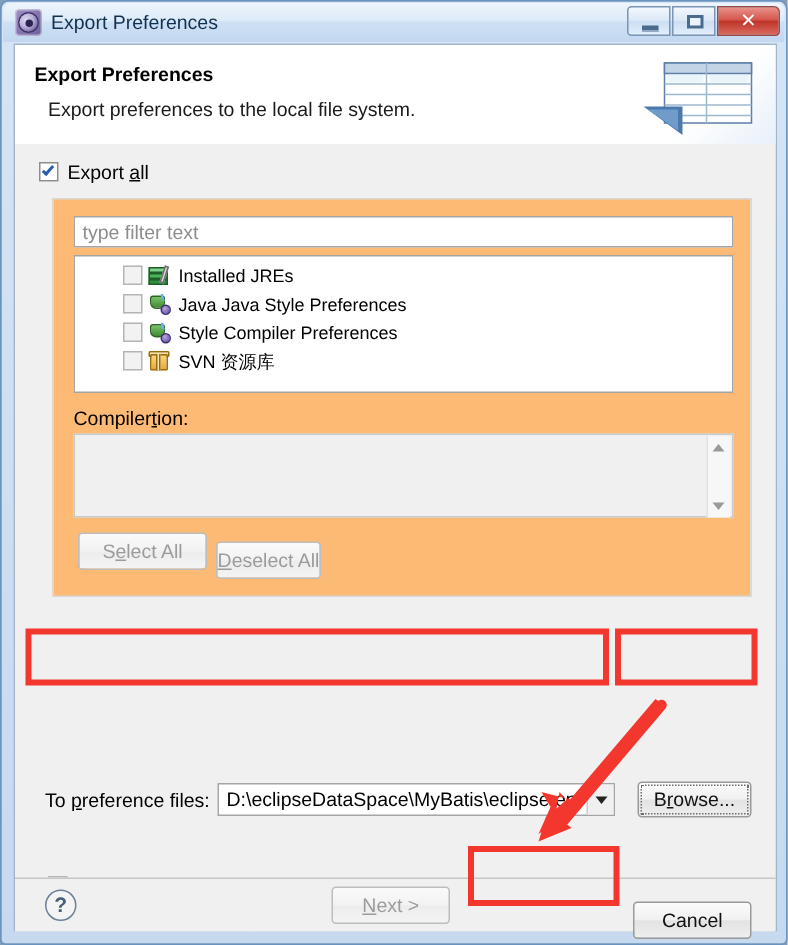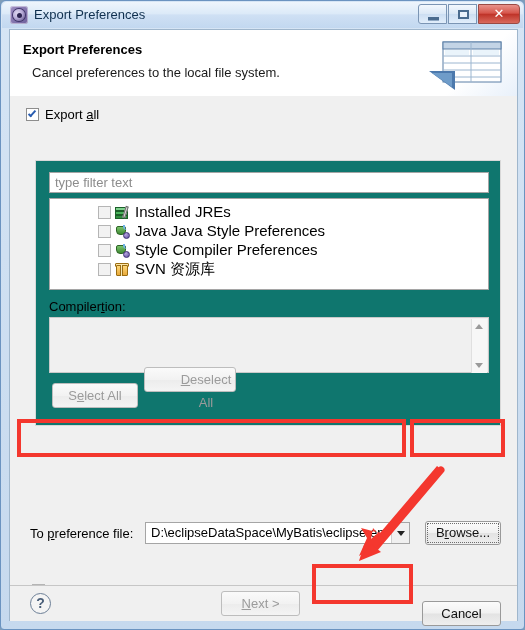--- a/index.html
+++ b/index.html
@@ -79,27 +79,27 @@
   #body{position:absolute;left:0;top:66px;width:507px;height:489px;background:#f0f0f0;}
   .cb{position:relative;display:inline-block;width:13px;height:13px;
     box-sizing:border-box;border:1px solid #8d8d8d;background:#fff;vertical-align:-2px;}
   .cb.dis{background:#f2f2f2;border-color:#b5b5b5;}
   .cb.checked:after{content:"";position:absolute;left:3px;top:0px;width:4px;height:8px;
     box-sizing:border-box;border:solid #2a5db0;border-width:0 2px 2px 0;transform:rotate(42deg);}
   #export-all-row{position:absolute;left:16px;top:11px;height:16px;line-height:16px;}
   #export-all-row .lbl{margin-left:6px;font-size:13px;text-align:center;}
   .uline{text-decoration:underline;}
   #group{position:absolute;left:25px;top:36px;width:466px;height:266px;
-    box-sizing:border-box;border:1px solid #d8d8d8;background:#0f766e;margin-top:28px;}
+    box-sizing:border-box;border:1px solid #d8d8d8;background:#fdba74;}
   #filter{position:absolute;left:13px;top:11px;width:440px;height:21px;
     box-sizing:border-box;border:1px solid #a5a5a5;background:#fff;
     font-size:13px;color:#8c8c8c;line-height:19px;padding-left:5px;}
   #tree{position:absolute;left:13px;top:37px;width:440px;height:92px;
     box-sizing:border-box;border:1px solid #a5a5a5;background:#fff;overflow:hidden;}
-  .trow{position:absolute;left:48px;height:18px;line-height:18px;white-space:nowrap;font-size:15px;}
+  .trow{position:absolute;left:32px;height:18px;line-height:18px;white-space:nowrap;font-size:12px;}
   .trow .cb{margin-right:4px;}
   .ticon{display:inline-block;width:16px;height:14px;vertical-align:-3px;
     margin-right:4px;position:relative;}
   
   .icon-jre .b1{position:absolute;left:0;top:9px;width:13px;height:4px;background:#2f8f3f;border:1px solid #1c5f29;box-sizing:border-box;}
   .icon-jre .b2{position:absolute;left:0;top:5px;width:13px;height:4px;background:#4ab55c;border:1px solid #1c5f29;box-sizing:border-box;}
   .icon-jre .b3{position:absolute;left:0;top:1px;width:13px;height:4px;background:#7fd18d;border:1px solid #1c5f29;box-sizing:border-box;}
   .icon-jre .pen{position:absolute;left:9px;top:0px;width:3px;height:12px;background:#d9d9d9;border:1px solid #6b6b6b;box-sizing:border-box;transform:rotate(18deg);}
   
   .icon-java .cup{position:absolute;left:1px;top:1px;width:10px;height:9px;border-radius:2px 2px 4px 4px;
@@ -119,21 +119,21 @@
   #desc-scroll{position:absolute;right:1px;top:1px;width:15px;height:54px;background:#f7f7f7;border-left:1px solid #e0e0e0;}
   .sarrow{position:absolute;left:3px;width:0;height:0;border-left:4px solid transparent;border-right:4px solid transparent;}
   .sarrow.up{top:5px;border-bottom:5px solid #9a9a9a;}
   .sarrow.dn{bottom:5px;border-top:5px solid #9a9a9a;}
   .btn{box-sizing:border-box;border:1px solid #9a9a9a;border-radius:3px;
     background:linear-gradient(to bottom,#fbfbfb 0%,#f1f1f1 48%,#e3e3e3 52%,#eeeeee 100%);
     font-size:13px;text-align:center;color:#111;}
   .btn.dis{color:#9b9b9b;border-color:#bdbdbd;
     background:linear-gradient(to bottom,#fafafa,#f2f2f2 50%,#ececec 52%,#f4f4f4);}
   #select-all{position:absolute;left:16px;top:222px;width:86px;height:25px;line-height:23px;}
-  #deselect-all{position:absolute;left:108px;top:206px;width:92px;height:25px;line-height:23px;padding-left:32px;}
+  #deselect-all{position:absolute;left:108px;top:228px;width:70px;height:25px;line-height:23px;}
   #pref-label{position:absolute;left:20px;top:430px;font-size:13px;}
   #pref-combo{position:absolute;left:135px;top:426px;width:265px;height:22px;
     box-sizing:border-box;border:1px solid #a5a5a5;background:#fff;}
   #pref-value{position:absolute;left:5px;top:0;height:20px;line-height:20px;font-size:13px;white-space:nowrap;}
   #pref-arrow-zone{position:absolute;right:0;top:0;width:17px;height:20px;background:#f0f0f0;border-left:1px solid #cfcfcf;}
   #pref-arrow{position:absolute;left:5px;top:8px;width:0;height:0;
     border-left:4px solid transparent;border-right:4px solid transparent;border-top:5px solid #222;}
   #browse{position:absolute;left:415px;top:425px;width:76px;height:24px;line-height:22px;}
   #browse .focus{position:absolute;left:1px;top:1px;right:1px;bottom:1px;
     border:1px dotted #6d6d6d;}
@@ -176,21 +176,21 @@
       </div>
     <div class="wbtn" id="btn-close">
       <span class="glyph">✕</span>
     </div>
   </div>
 
   <div id="client">
 
     <div id="banner">
       <div id="banner-title">Export Preferences</div>
-      <div id="banner-desc">Cancel preferences to the local file system.</div>
+      <div id="banner-desc">Export preferences to the local file system.</div>
       <div id="banner-art">
         <svg width="96" height="66" viewBox="0 0 96 66">
           <rect x="22" y="12" width="58" height="40" fill="#ffffff" stroke="#5b7fa6" stroke-width="1"></rect>
           <rect x="22" y="12" width="58" height="7" fill="#c3d4e6" stroke="#5b7fa6" stroke-width="1"></rect>
           <line x1="22" y1="26" x2="80" y2="26" stroke="#9cb6d0" stroke-width="1"></line>
           <line x1="22" y1="33" x2="80" y2="33" stroke="#9cb6d0" stroke-width="1"></line>
           <line x1="22" y1="40" x2="80" y2="40" stroke="#9cb6d0" stroke-width="1"></line>
           <line x1="22" y1="47" x2="80" y2="47" stroke="#9cb6d0" stroke-width="1"></line>
           <line x1="50" y1="12" x2="50" y2="52" stroke="#9cb6d0" stroke-width="1"></line>
           <rect x="24" y="20" width="24" height="5" fill="#eaf4fb"></rect>
@@ -232,21 +232,21 @@
           <div id="desc-scroll">
             <span class="sarrow up"></span>
             <span class="sarrow dn"></span>
           </div>
         </div>
 
         <div class="btn dis" id="select-all"><span>S</span><span class="uline">e</span><span>lect All</span></div>
         <div class="btn dis" id="deselect-all"><span></span><span class="uline">D</span><span>eselect All</span></div>
       </div>
 
-      <div id="pref-label"><span>To </span><span class="uline">p</span><span>reference file:</span></div>
+      <div id="pref-label"><span>To </span><span class="uline">p</span><span>reference files:</span></div>
 
       <div id="pref-combo">
         <span id="pref-value">D:\eclipseDataSpace\MyBatis\eclipse.epf</span>
         <span id="pref-arrow-zone">
             <i id="pref-arrow"></i>
           </span>
       </div>
 
       <div class="btn" id="browse"><span>B</span><span class="uline">r</span><span>owse...</span><i class="focus"></i></div>
 

